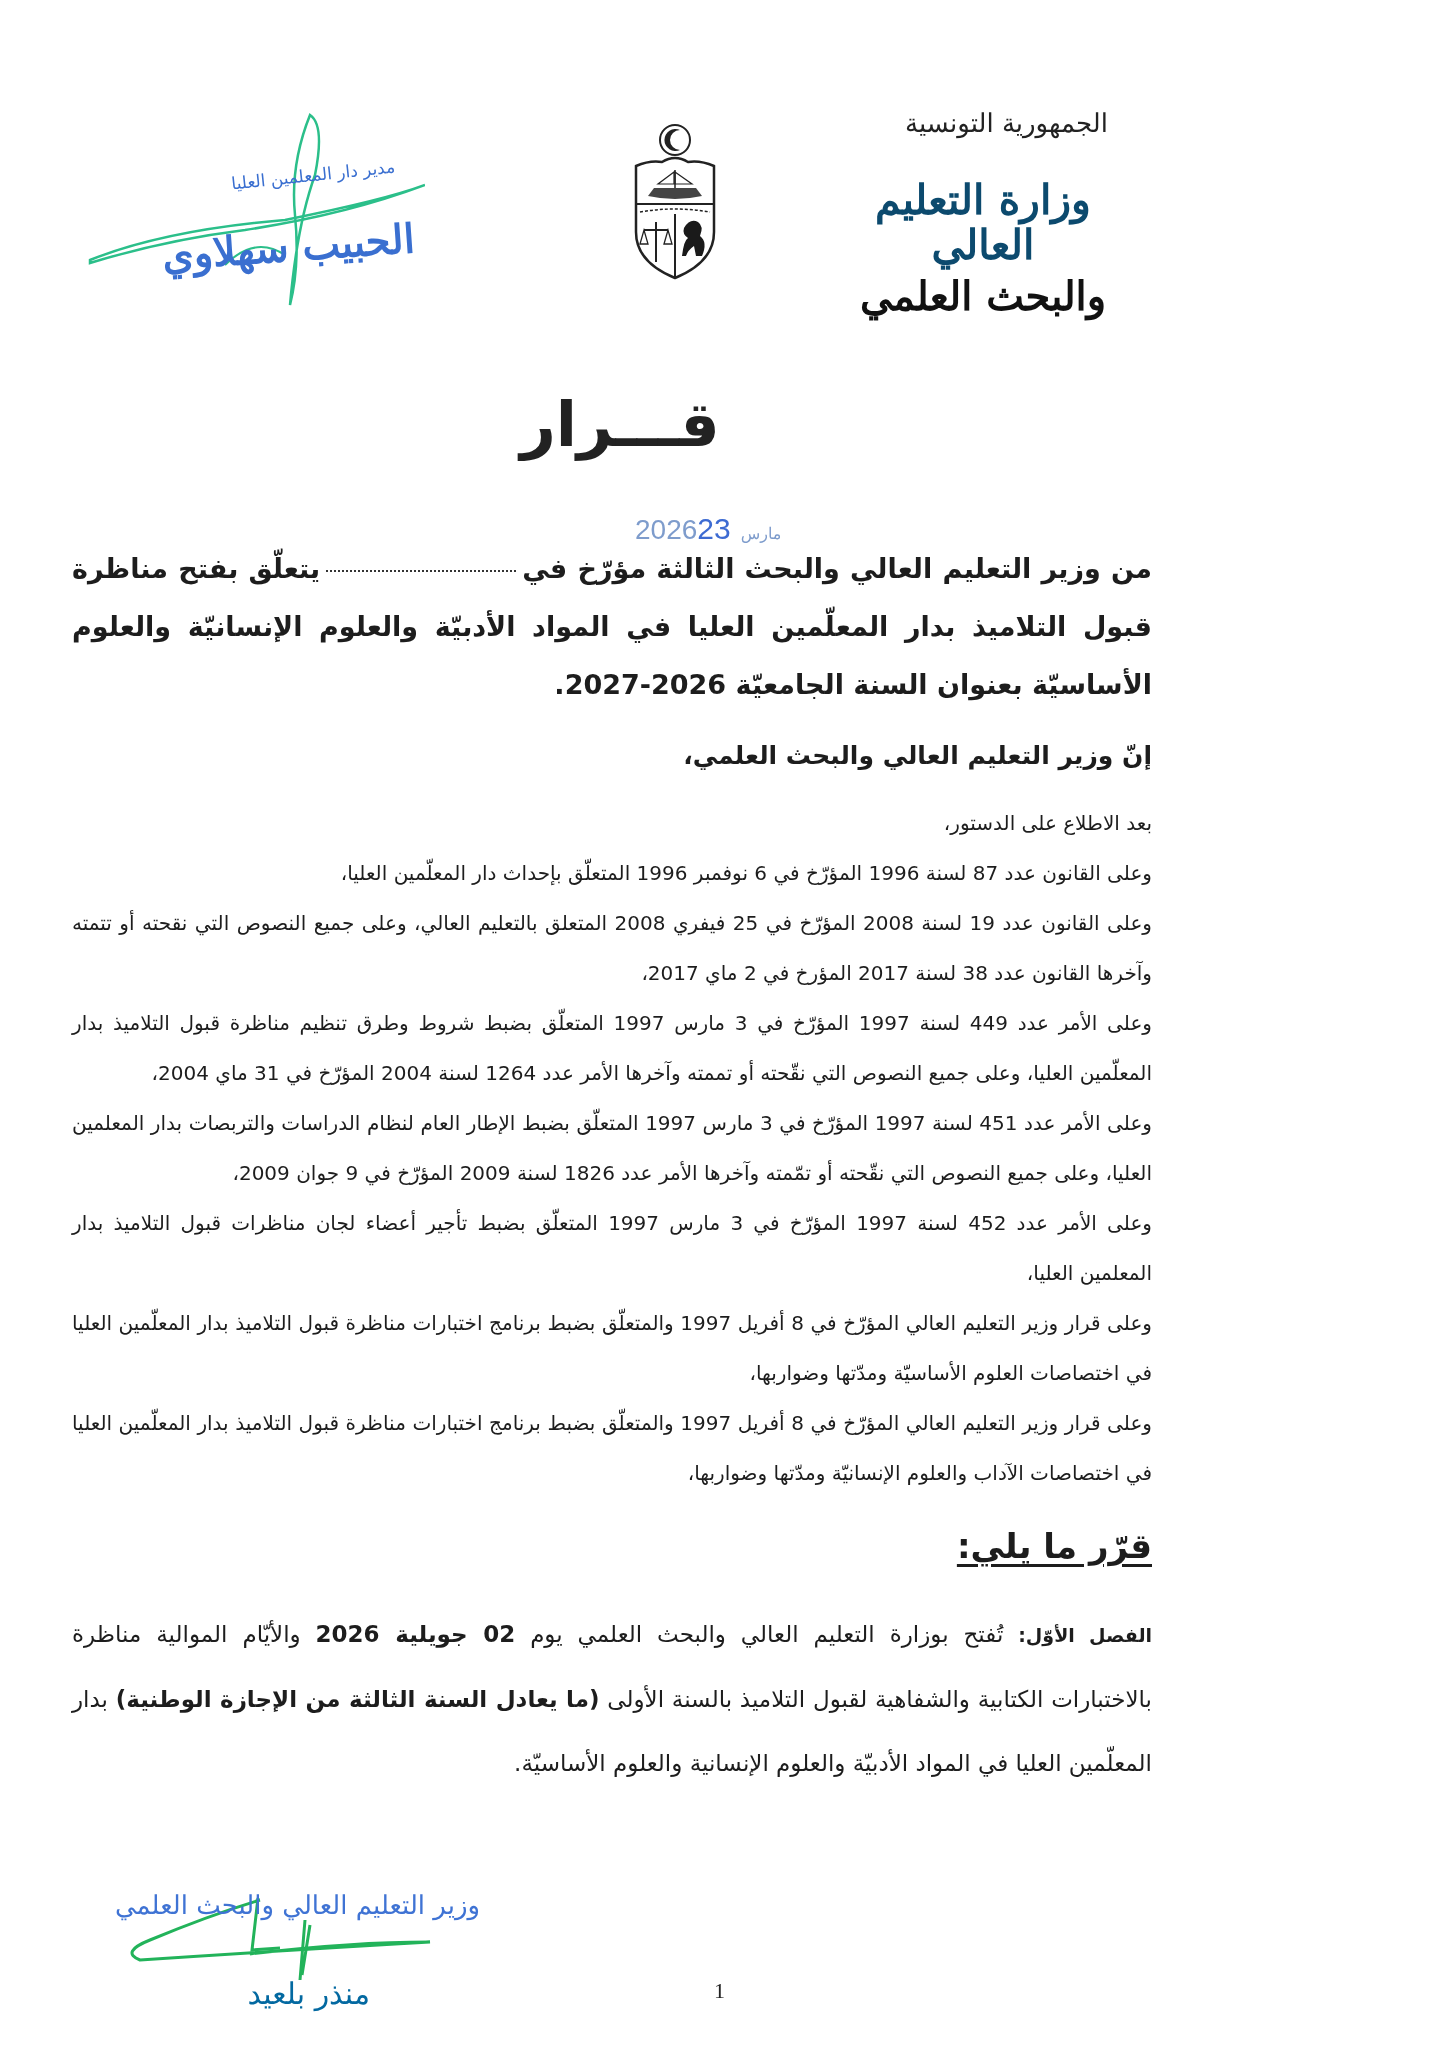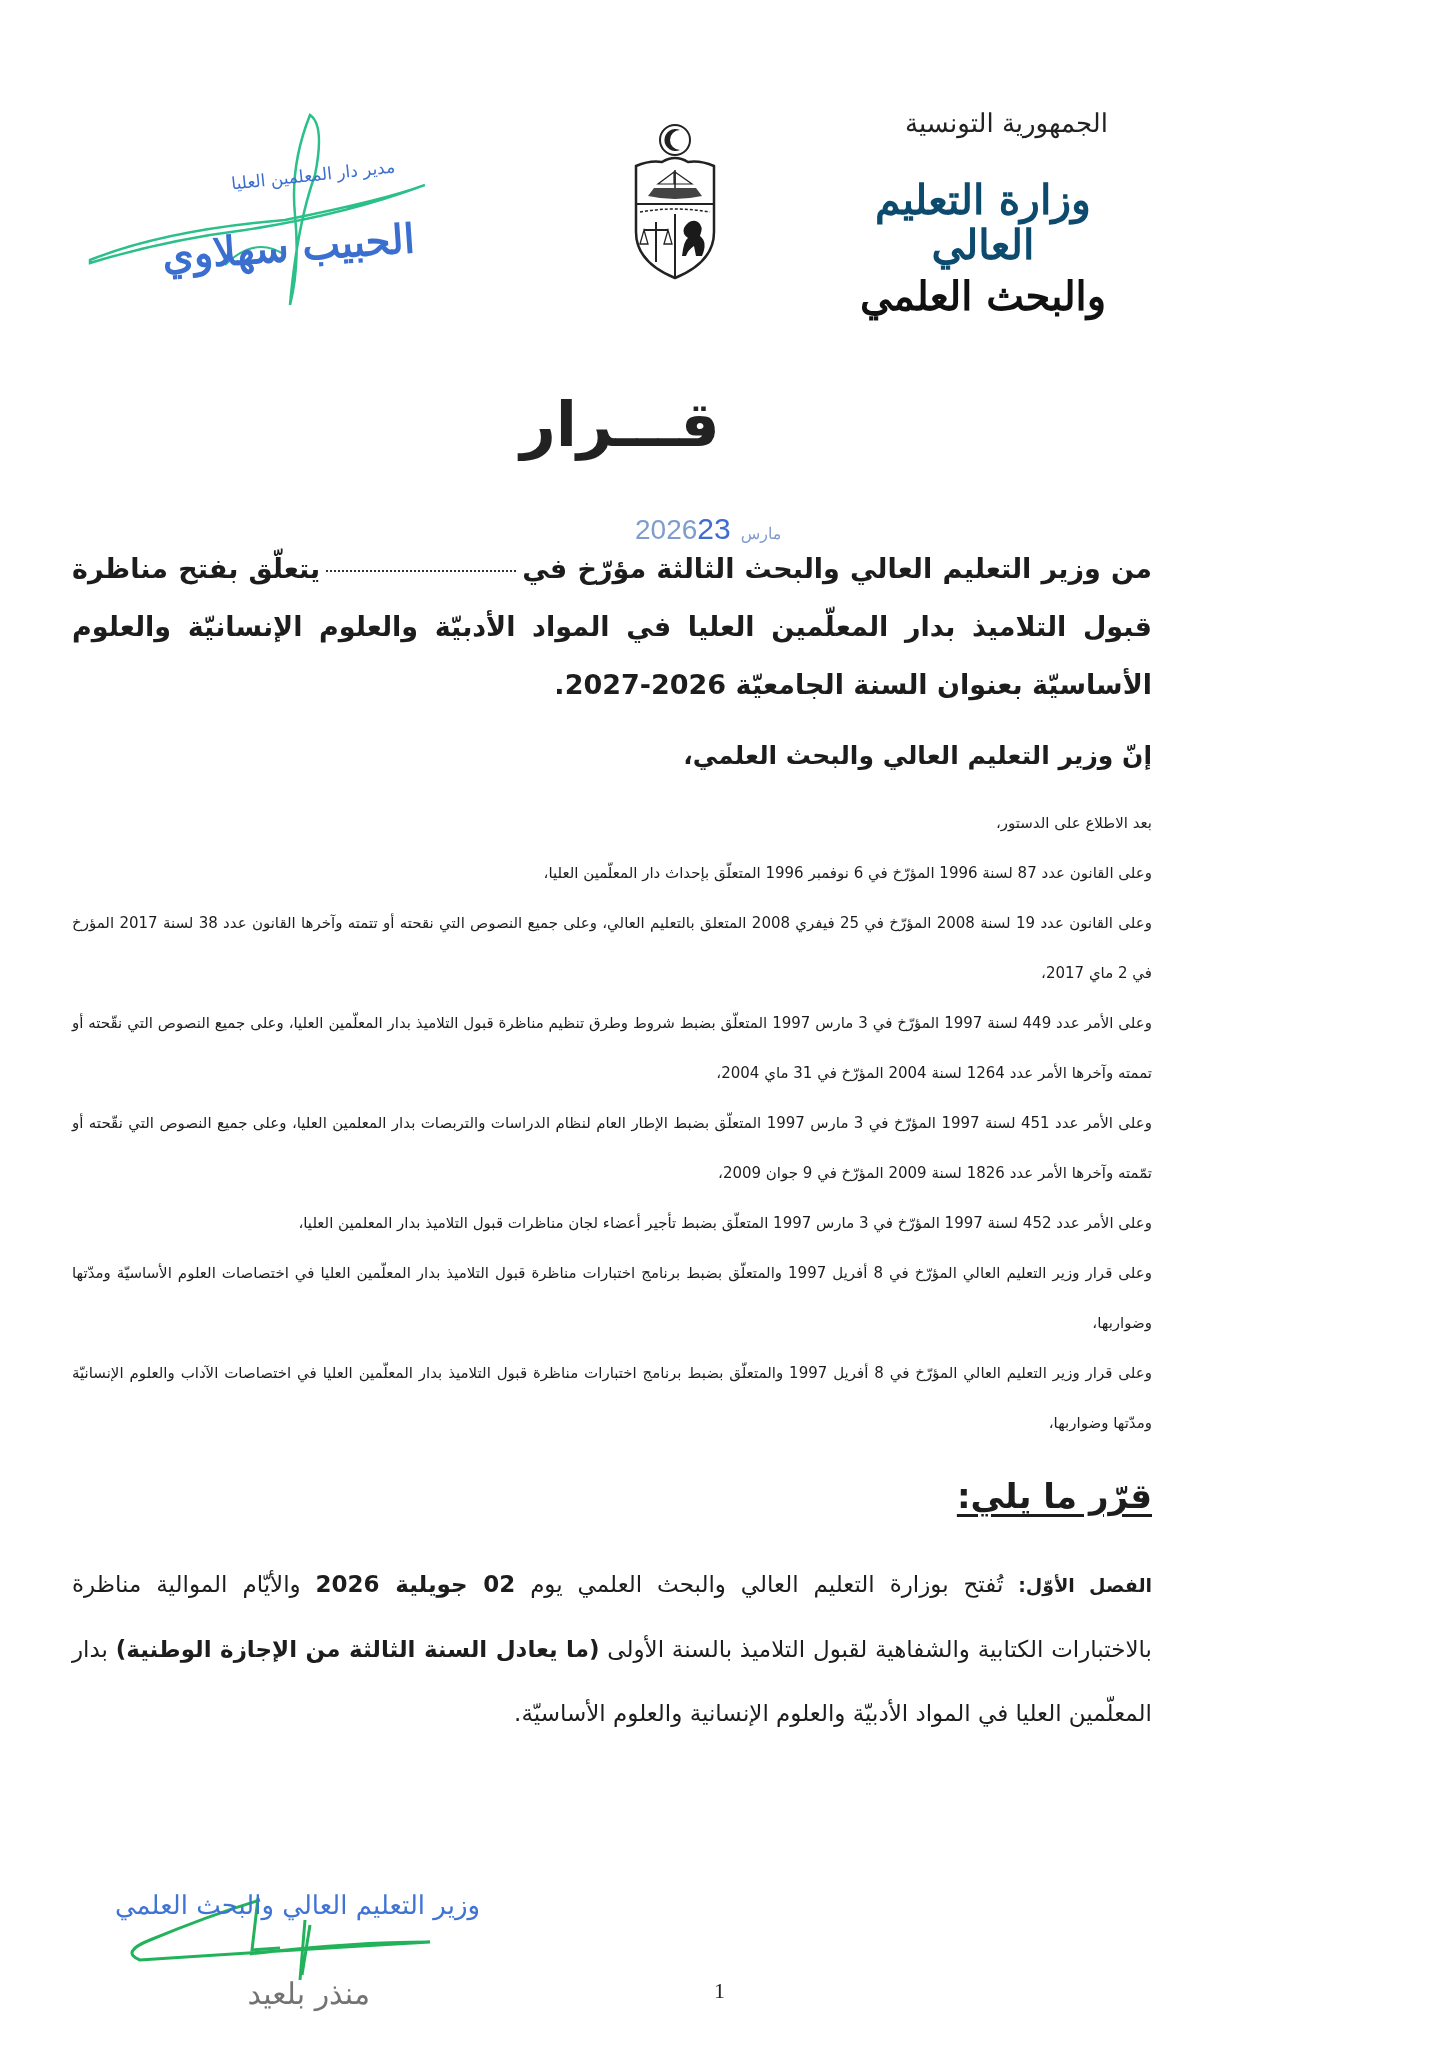--- a/index.html
+++ b/index.html
@@ -128,21 +128,21 @@
       margin: 0 6px;
       vertical-align: 6px;
     }
     .minister-intro {
       margin-top: 22px;
       font-weight: bold;
       font-size: 25px;
       line-height: 40px;
     }
     .para {
-      font-size: 15px;
+      font-size: 20px;
       line-height: 50px;
       text-align-last: right;
     }
     .para.first { margin-top: 22px; }
     .para.ref { margin-top: 0; }
     .decide {
       margin-top: 28px;
       font-weight: bold;
       font-size: 34px;
       text-decoration: underline;
@@ -174,21 +174,21 @@
       color: #3f73d4;
       white-space: nowrap;
     }
     .sig-bottom-name {
       position: absolute;
       right: 140px;
       top: 96px;
       direction: rtl;
       font-family: "DejaVu Serif", serif;
       font-size: 30px;
-      color: #737373;
+      color: #0369a1;
       letter-spacing: 3px;
       white-space: nowrap;
     }
     .page-number {
       position: absolute;
       left: 714px;
       top: 1978px;
       font-family: "Liberation Serif", serif;
       font-size: 22px;
       color: #222;

